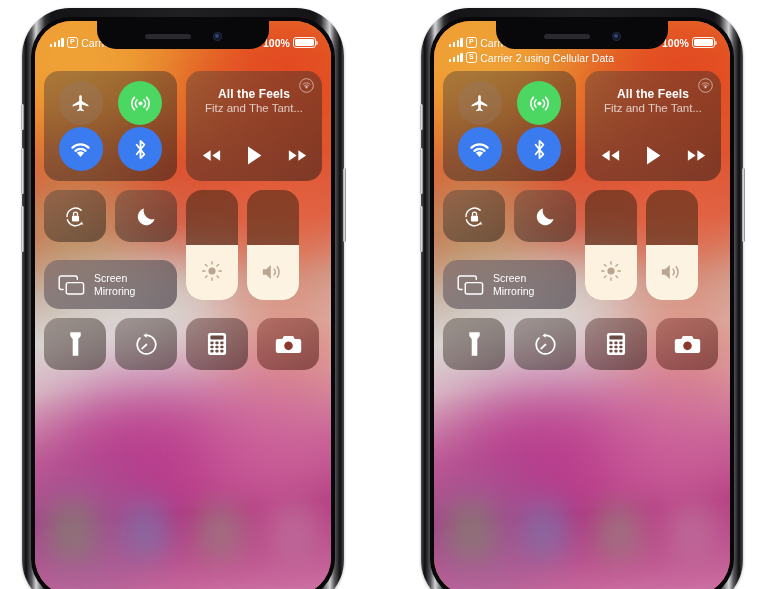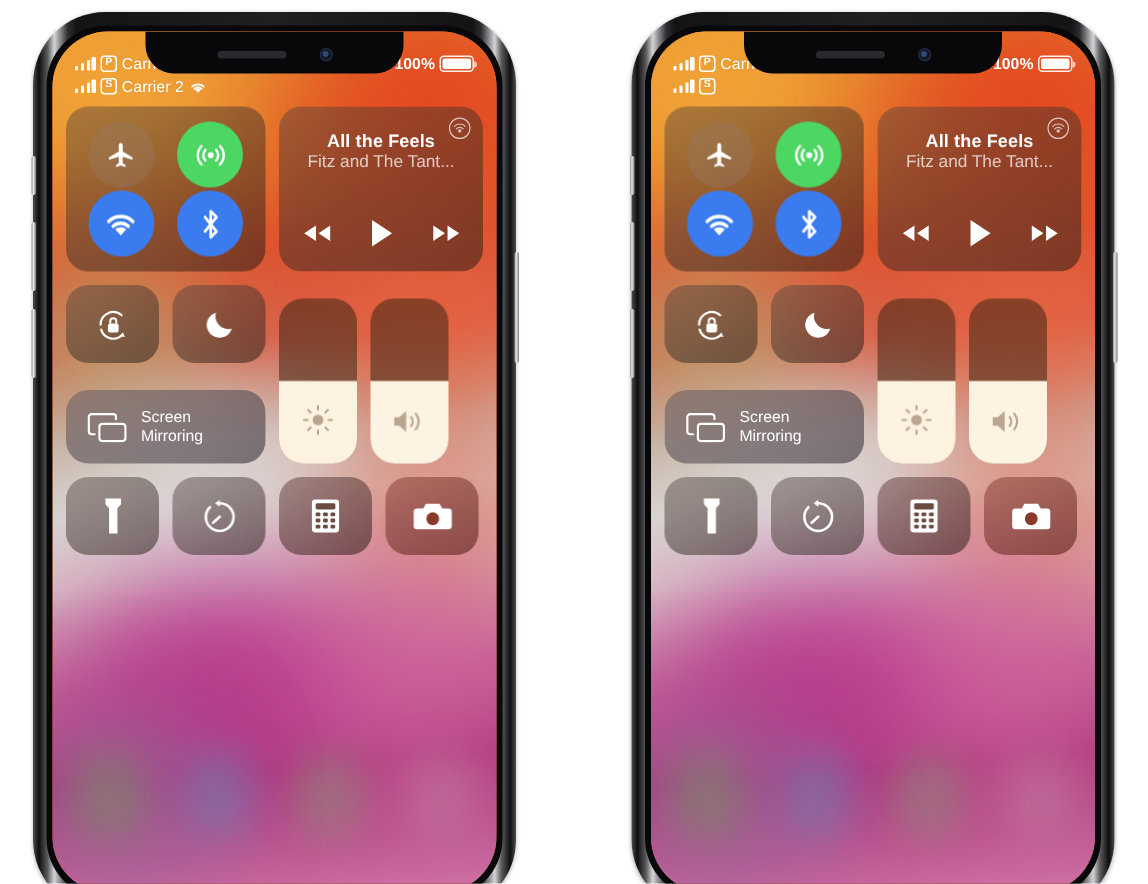--- a/index.html
+++ b/index.html
@@ -223,21 +223,21 @@
     background: #fff;
   }
 
   
   .cc {
     position: absolute;
     top: 50px; left: 0; right: 0;
     z-index: 20;
     padding: 0 9px;
   }
-  .cc-row { display: flex; gap: 9px; margin-bottom: 9px; align-items: flex-end; }
+  .cc-row { display: flex; gap: 9px; margin-bottom: 9px; }
 
   .tile {
     border-radius: 15px;
     background: rgba(58,42,34,0.40);
     backdrop-filter: blur(14px);
     position: relative;
     overflow: hidden;
   }
   .tile::before {
     content: "";
@@ -426,37 +426,20 @@
                   <i></i>
                 </span>
               <span class="simbadge">P</span>
               <span class="carrier-label">Carrier 1 LTE</span>
             </div>
             <div class="sb-right">
               <span class="battery-pct">100%</span>
               <span class="battery">
                   <span></span>
                 </span>
-            </div>
-          </div>
-          <div class="sb-row">
-            <div class="sb-left">
-              <span class="bars">
-                  <i></i>
-                  <i></i>
-                  <i></i>
-                  <i></i>
-                </span>
-              <span class="simbadge">S</span>
-              <span class="carrier-label">Carrier 2</span>
-              <svg class="wifi-glyph" viewBox="0 0 16 12">
-                <path d="M8 11.2 5.4 8.3a3.9 3.9 0 0 1 5.2 0z" fill="#fff"></path>
-                <path d="M2.9 5.6a7.6 7.6 0 0 1 10.2 0" stroke="#fff" stroke-width="1.7" fill="none" stroke-linecap="round"></path>
-                <path d="M4.8 7.6a5 5 0 0 1 6.4 0" stroke="#fff" stroke-width="1.6" fill="none" stroke-linecap="round"></path>
-              </svg>
             </div>
           </div>
         </div>
 
         <div class="cc">
 
           <div class="cc-row">
             <div class="tile conn">
               <div class="circ circ-off">
                 <svg width="21" height="21" viewBox="0 0 24 24">
@@ -653,20 +636,21 @@
           </div>
           <div class="sb-row">
             <div class="sb-left">
               <span class="bars">
                   <i></i>
                   <i></i>
                   <i></i>
                   <i></i>
                 </span>
               <span class="simbadge">S</span>
+              <span class="carrier-label">Carrier 2 using Cellular Data</span>
             </div>
           </div>
         </div>
 
         <div class="cc">
 
           <div class="cc-row">
             <div class="tile conn">
               <div class="circ circ-off">
                 <svg width="21" height="21" viewBox="0 0 24 24">

